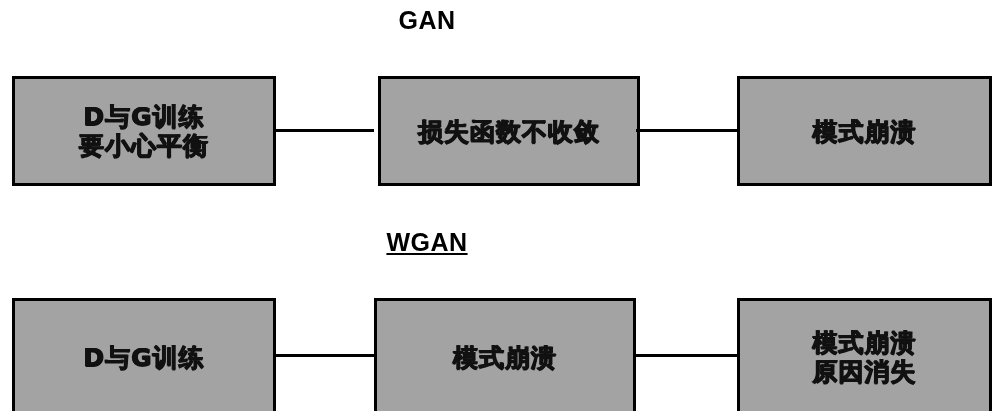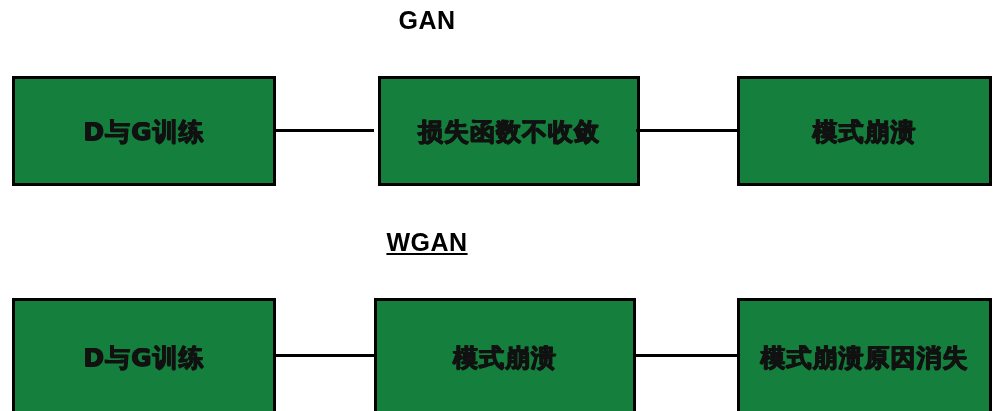--- a/index.html
+++ b/index.html
@@ -31,23 +31,24 @@
     font-weight: bold;
     color: #000000;
     letter-spacing: 0.5px;
   }
   .title-gan   { top: 6px;  font-size: 25px; }
   .title-wgan  { top: 228px; font-size: 25px; text-decoration: underline; }
 
   .node-box {
     position: absolute;
     box-sizing: border-box;
-    background: #15803d;
+    background: #a3a3a3;
     border: 3px solid #000000;
     display: flex;
+    flex-direction: column;
     align-items: center;
     justify-content: center;
   }
 
   .node-line {
     display: block;
     font-family: "DejaVu Sans", "Liberation Sans", sans-serif;
     font-weight: bold;
     font-size: 25px;
     line-height: 1.16;
@@ -80,20 +81,21 @@
 </style>
 </head>
 <body>
 
 <div class="diagram-canvas">
 
   <div class="section-title title-gan">GAN</div>
 
   <div class="node-box" id="gan-box-1">
     <span class="node-line">D与G训练</span>
+    <span class="node-line">要小心平衡</span>
   </div>
 
   <div class="connector" id="gan-conn-1"></div>
 
   <div class="node-box" id="gan-box-2">
     <span class="node-line">损失函数不收敛</span>
   </div>
 
   <div class="connector" id="gan-conn-2"></div>
 

